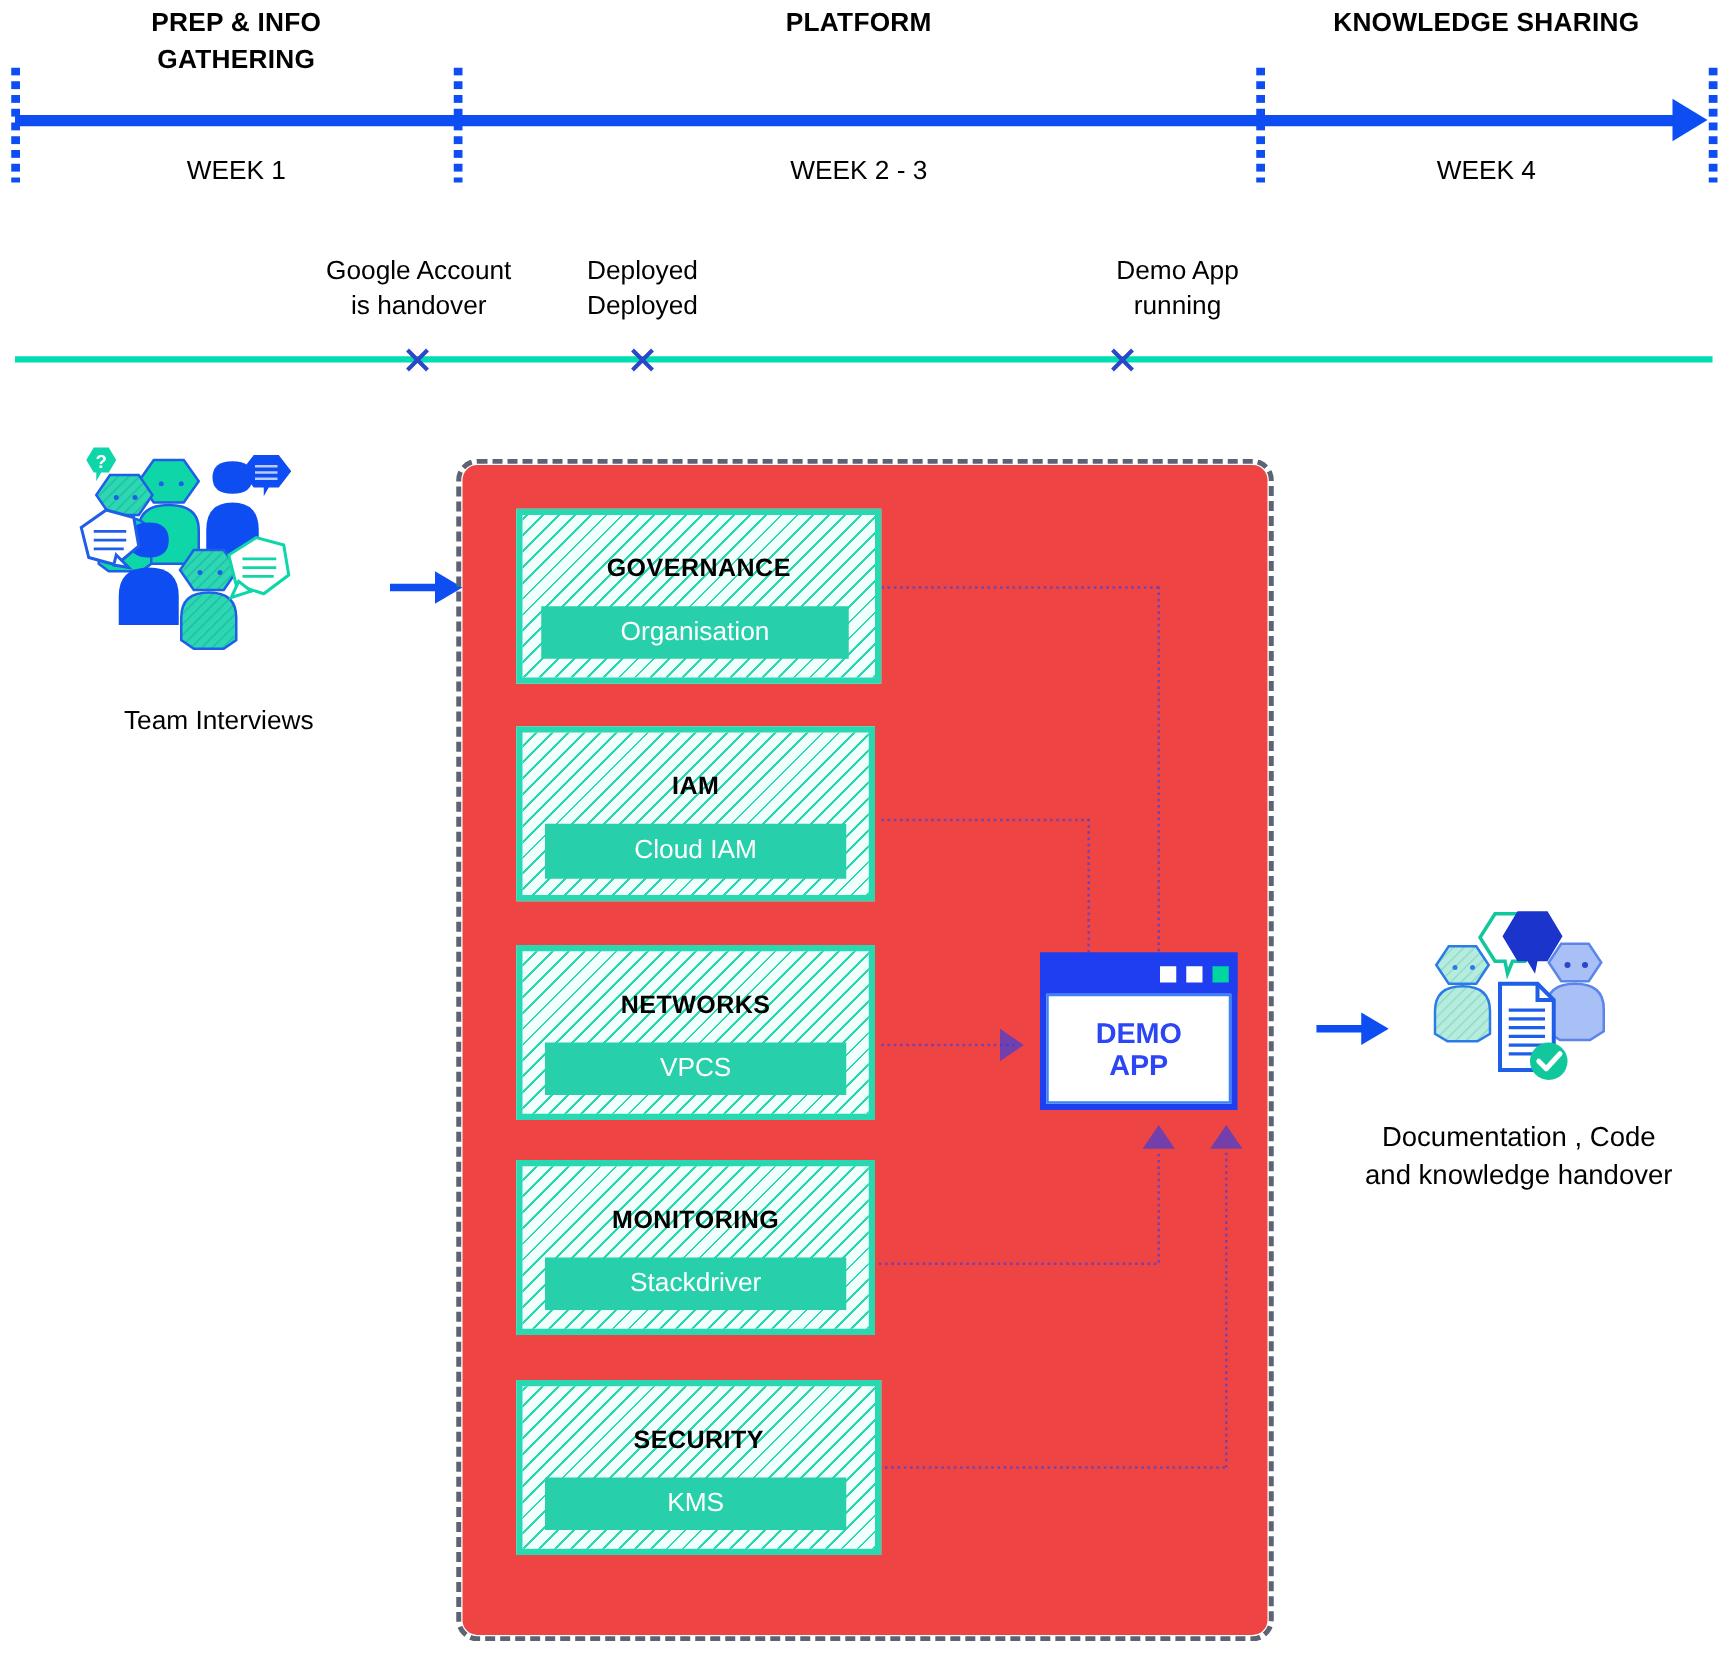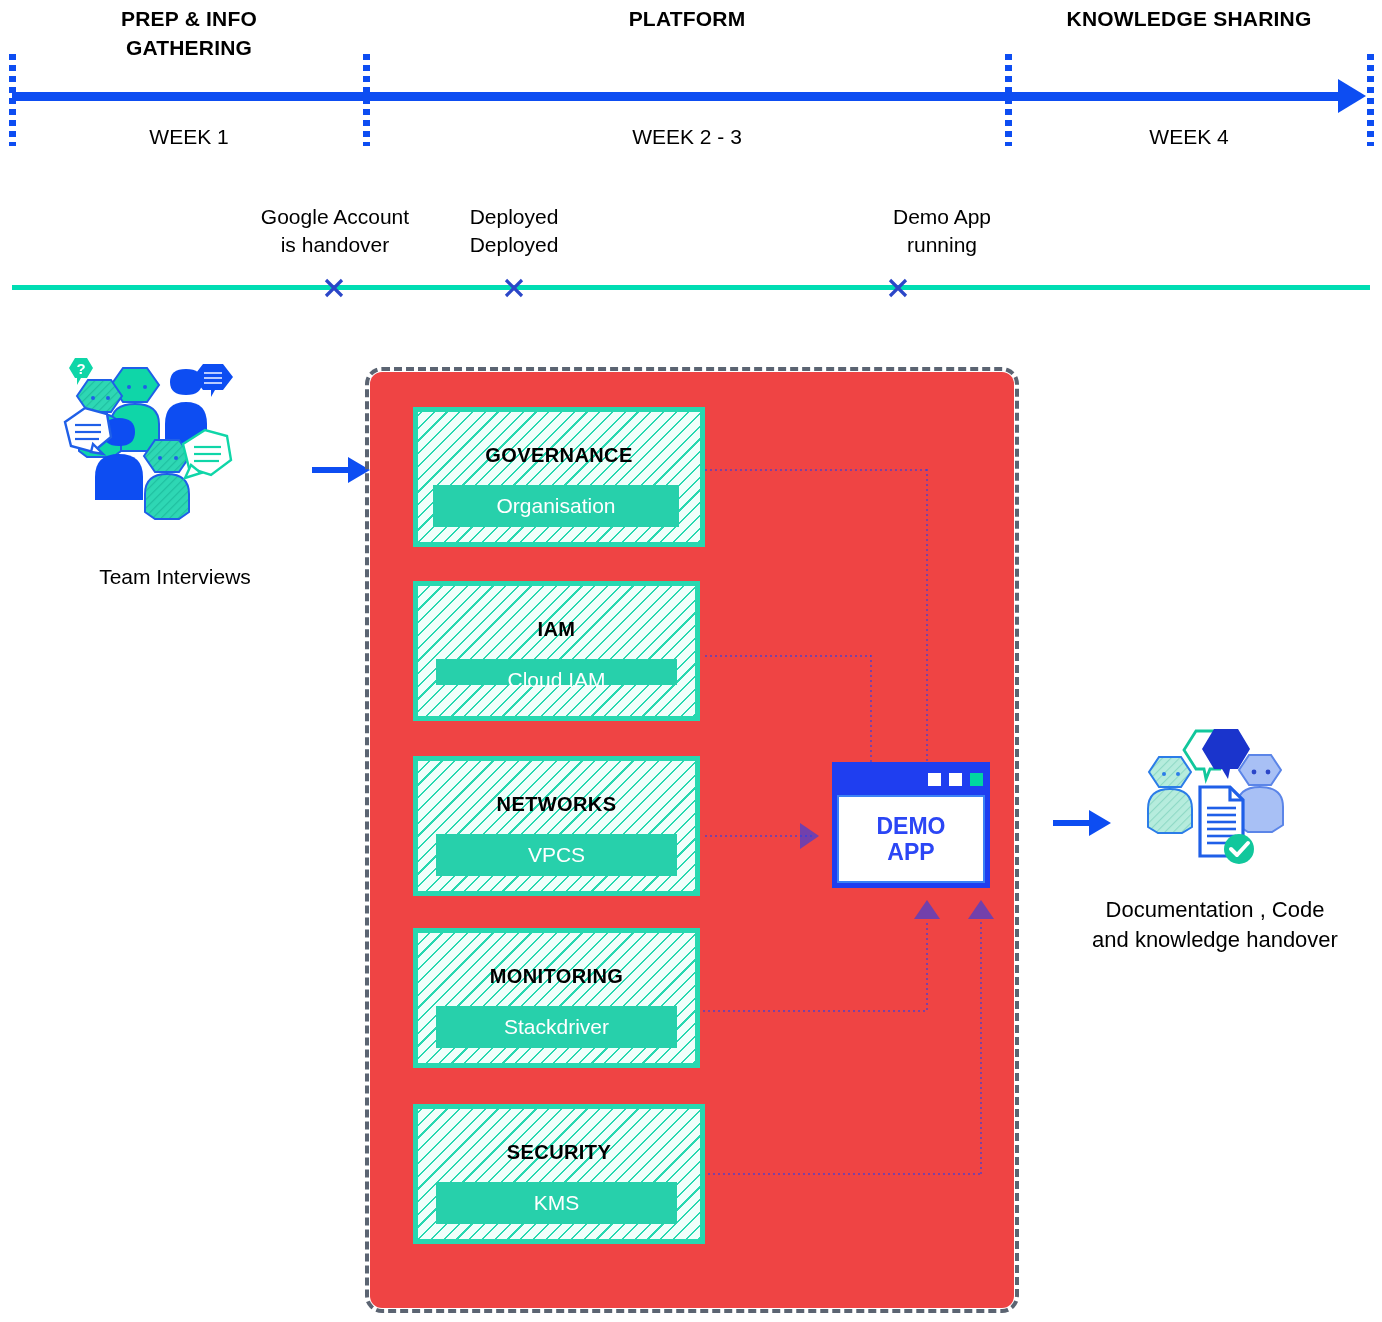--- a/index.html
+++ b/index.html
@@ -254,21 +254,21 @@
 
   <div class="svc-box" style="top:35px;width:292px;height:140px;">
     <div class="svc-title" style="top:32px;">GOVERNANCE</div>
     <div class="svc-pill" style="left:15px;top:73px;width:246px;height:42px;line-height:42px;">
       <span style="line-height:42px;">Organisation</span>
     </div>
   </div>
 
   <div class="svc-box" style="top:209px;width:287px;height:140px;">
     <div class="svc-title" style="top:32px;">IAM</div>
-    <div class="svc-pill" style="left:18px;top:73px;width:241px;height:26px;line-height:42px;">
+    <div class="svc-pill" style="left:18px;top:73px;width:241px;height:44px;line-height:42px;">
       <span style="line-height:42px;">Cloud IAM</span>
     </div>
   </div>
 
   <div class="svc-box" style="top:384px;width:287px;height:140px;">
     <div class="svc-title" style="top:32px;">NETWORKS</div>
     <div class="svc-pill" style="left:18px;top:73px;width:241px;height:42px;line-height:42px;">
       <span style="line-height:42px;">VPCS</span>
     </div>
   </div>

